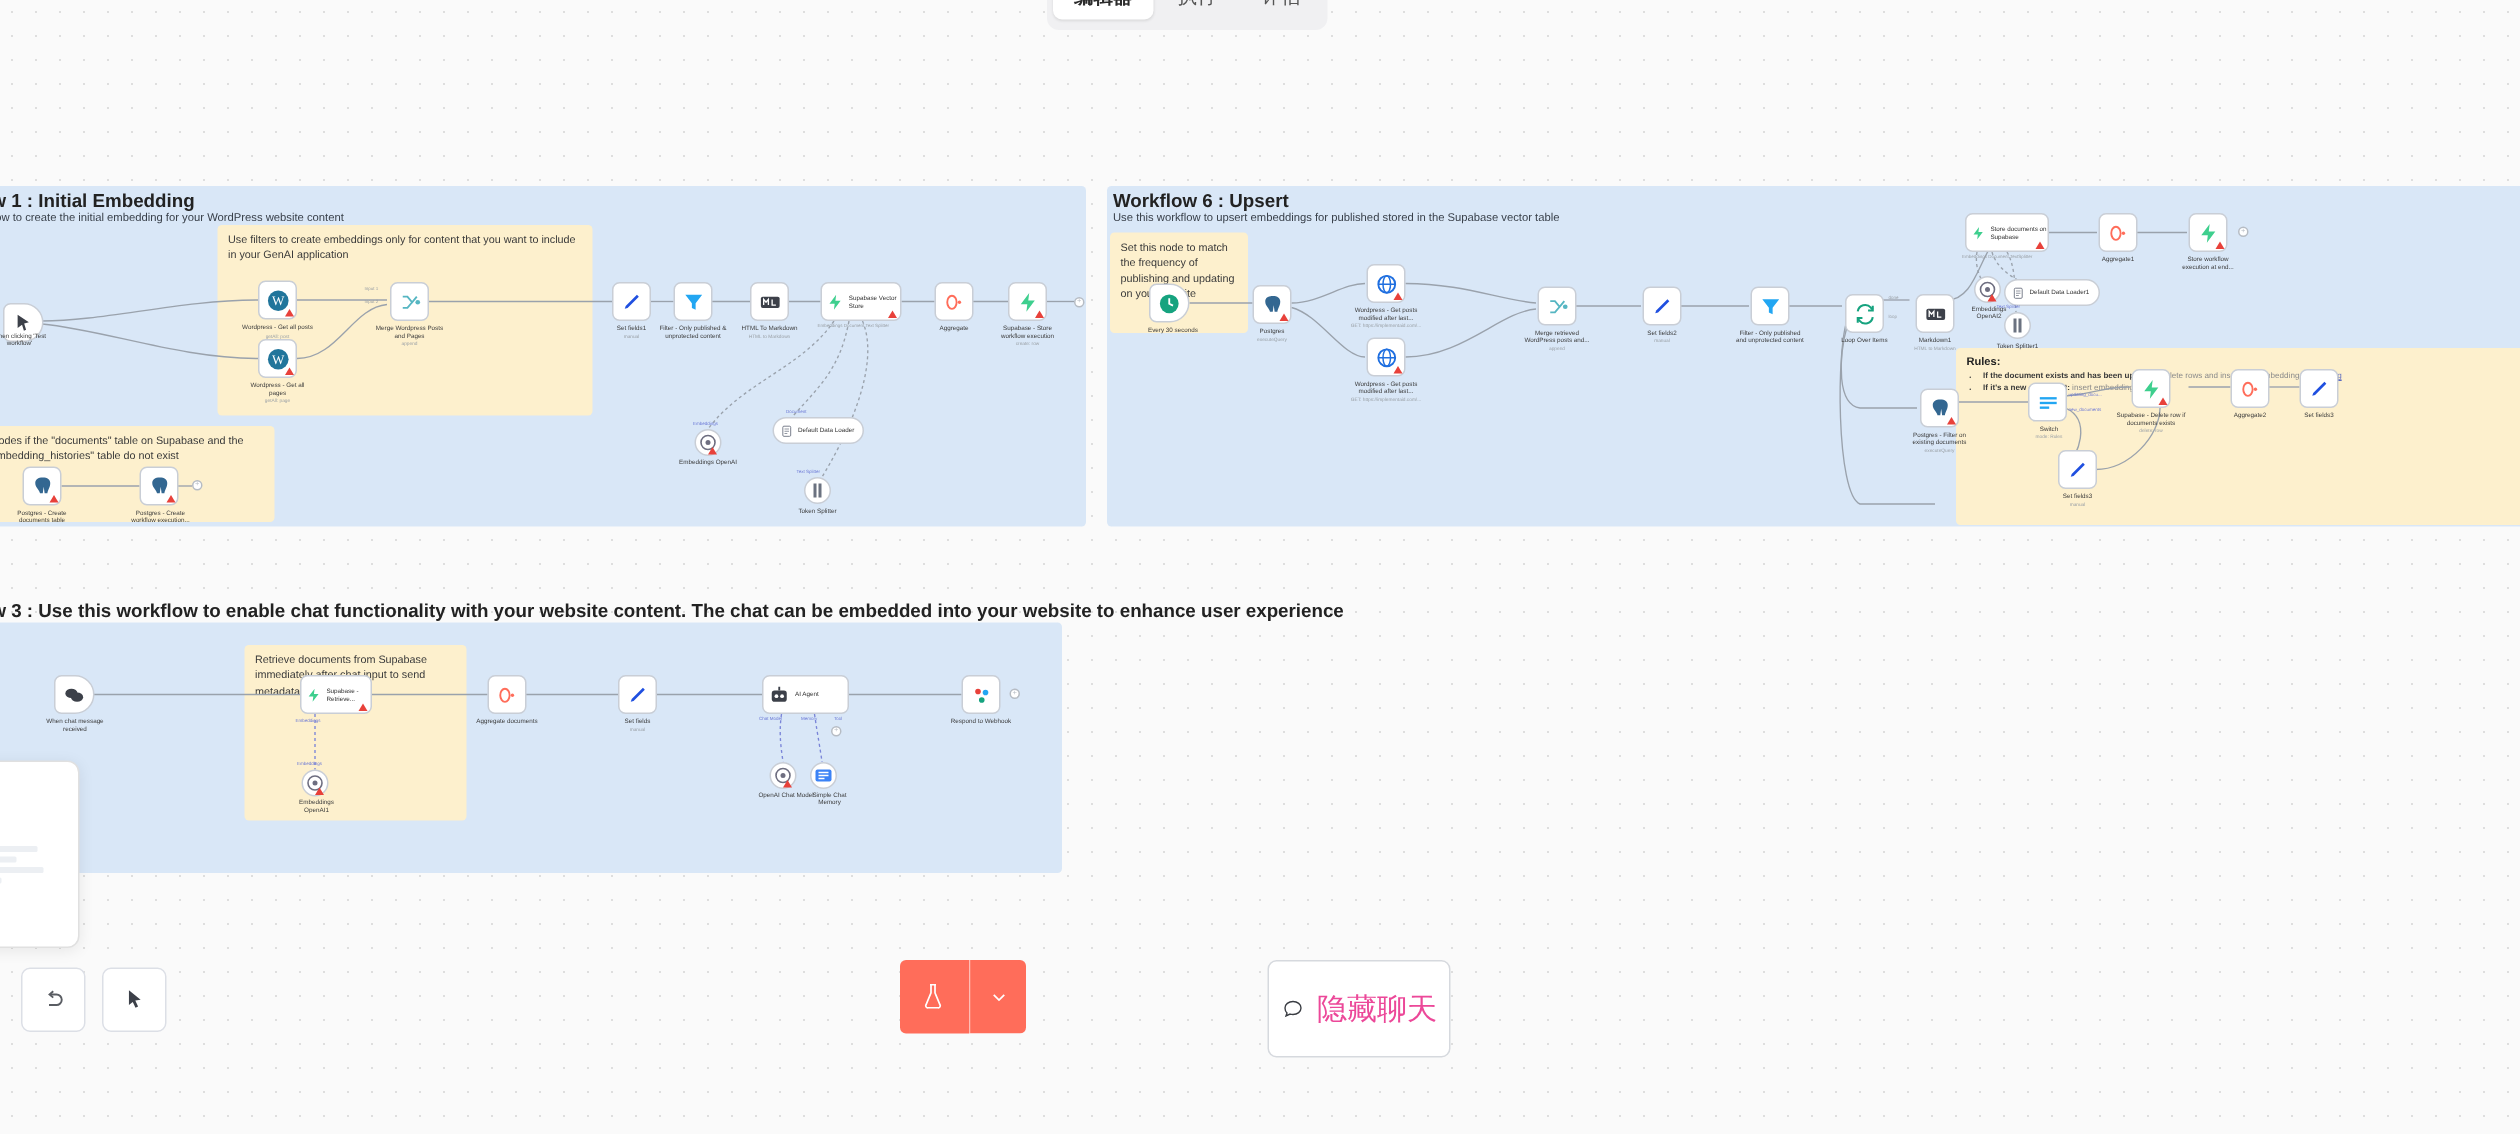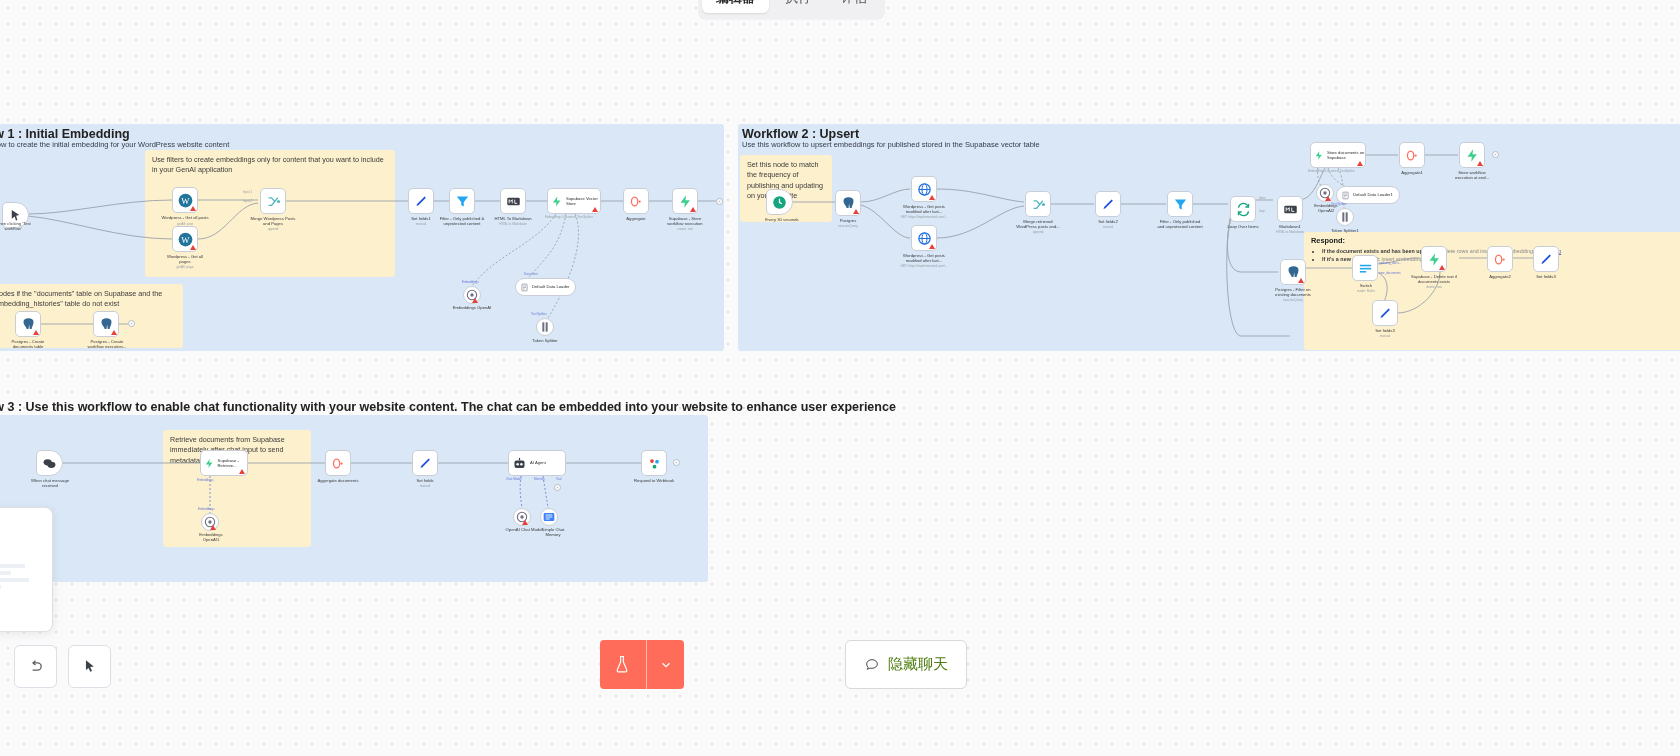--- a/index.html
+++ b/index.html
@@ -139,24 +139,24 @@
   }
   .execbtn .main .txt { display: flex; flex-direction: column; line-height: 1.2; }
   .execbtn .main .l1 { font-size: 14.5px; }
   .execbtn .main .l2 { font-size: 14.5px; }
   .execbtn .caret {
     background: #ff6d5a; color: #fff; width: 38px; border-radius: 0 4px 4px 0;
     border-left: 1px solid rgba(255,255,255,.55);
     display: flex; align-items: center; justify-content: center; font-size: 14px;
   }
   .hidechat {
-    position: absolute; left: 845px; top: 640px; height: 49px; width: 122px;
+    position: absolute; left: 845px; top: 640px; height: 65px; width: 122px;
     background: #fff; border: 1px solid #d6d9de; border-radius: 6px;
     display: flex; align-items: center; justify-content: center; gap: 8px;
-    color: #4d7c0f; font-size: 15px;
+    color: #ec4899; font-size: 20px;
   }
 </style>
 </head>
 <body>
 
 <div id="app">
   <div id="canvas"></div>
 
   <div class="tabbar">
     <div class="tab active">编辑器</div>
@@ -170,29 +170,29 @@
 
   <div class="sticky" style="left:145px; top:150px; width:250px; height:127px;">
     <div class="stext">Use filters to create embeddings only for content that you want to include in your GenAI application</div>
   </div>
 
   <div class="sticky" style="left:-60px; top:284px; width:243px; height:64px;">
     <div class="stext">Run these two nodes if the "documents" table on Supabase and the "n8n_website_embedding_histories" table do not exist</div>
   </div>
 
   <div class="frame" style="left:738px; top:124px; width:1000px; height:227px;"></div>
-  <div class="frame-title" style="left:742px; top:127px;">Workflow 2 : Upsert</div>
+  <div class="frame-title" style="left:742px; top:127px;">Workflow 6 : Upsert</div>
   <div class="frame-sub" style="left:742px; top:140px;">Use this workflow to upsert embeddings for published stored in the Supabase vector table</div>
 
   <div class="sticky" style="left:740px; top:155px; width:92px; height:67px;">
     <div class="stext">Set this node to match the frequency of publishing and updating on your website</div>
   </div>
 
   <div class="sticky" style="left:1304px; top:232px; width:420px; height:118px;">
-    <div class="stitle">Respond:</div>
+    <div class="stitle">Rules:</div>
     <ul style="position:absolute; left:9px; top:15px; margin:0;">
       <li>
         <b>If the document exists and has been updated:</b><span class="dim"> delete rows and insert new embedding</span> <u>embedding</u>
       </li>
       <li>
         <b>If it's a new document:</b><span class="dim"> insert embedding</span>
       </li>
     </ul>
   </div>
 

